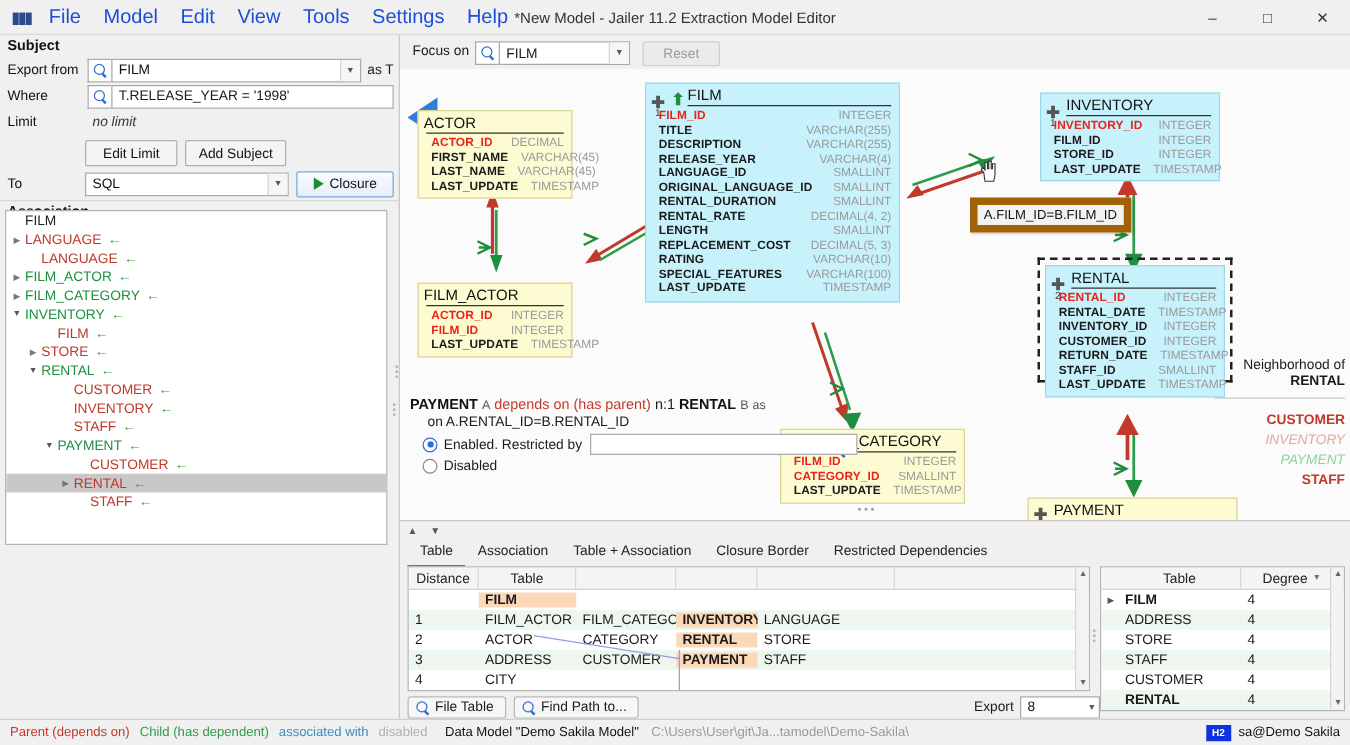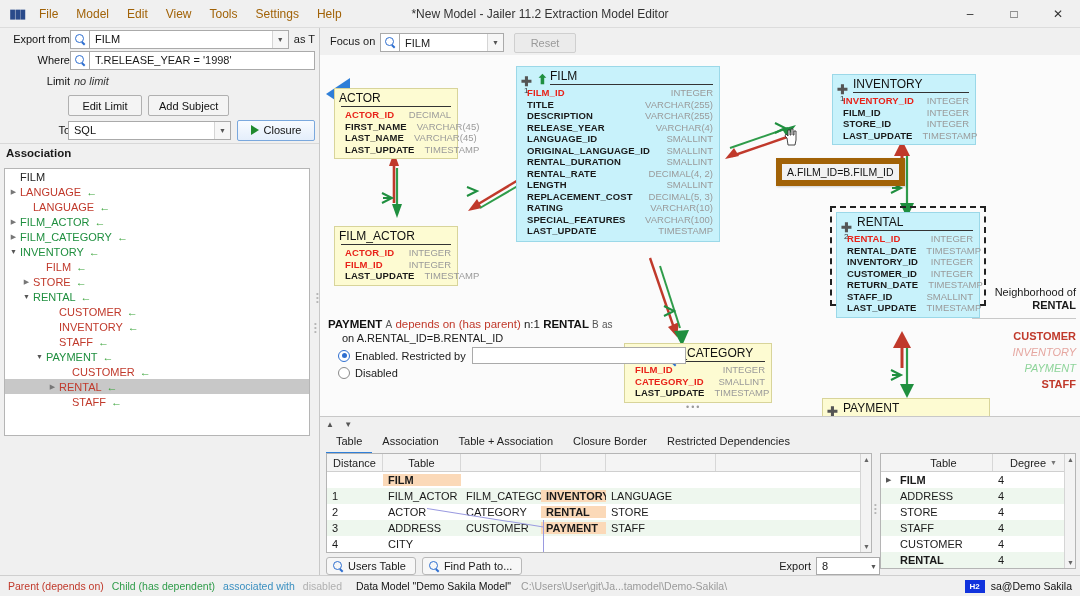--- a/index.html
+++ b/index.html
@@ -12,32 +12,32 @@
     -webkit-font-smoothing:antialiased;
   }
   #app { position:relative; width:1080px; height:596px; background:#f0f0f0; }
 
   
   .titlebar { position:absolute; left:0; top:0; width:1080px; height:28px;
     background:#f0f0f0; border-bottom:1px solid #dcdcdc; }
   .tb-logo { position:absolute; left:9px; top:6px; width:16px; height:16px;
     font-size:13px; line-height:16px; color:#2a4a8a; letter-spacing:-2px; }
   .menubar { position:absolute; left:30px; top:0; height:28px; display:flex; align-items:center; }
-  .menu-item { padding:3px 9px; font-size:12px; color:#a16207; cursor:default; }
+  .menu-item { padding:3px 9px; font-size:16px; color:#1d4ed8; cursor:default; }
   .title-text { position:absolute; left:0; top:0; width:1080px; height:28px;
     line-height:28px; text-align:center; font-size:12px; color:#333; pointer-events:none; }
   .wctrls { position:absolute; right:0; top:0; height:28px; display:flex; }
   .wbtn { width:44px; height:28px; display:flex; align-items:center; justify-content:center;
     font-size:12px; color:#333; }
 
   
   .leftpanel { position:absolute; left:0; top:28px; width:320px; height:547px;
     background:#f0f0f0; border-right:1px solid #c8c8c8; }
   .sec-title { font-weight:bold; font-size:11.5px; padding:3px 6px 2px 6px; color:#111; }
-  .frow { display:flex; align-items:center; height:20px; margin:1px 4px;text-align:right; }
+  .frow { display:flex; align-items:center; height:20px; margin:1px 4px; }
   .flabel { width:66px; font-size:11px; color:#111; padding-left:2px; }
   .magnifier { width:19px; height:19px; border:1px solid #aaa; border-right:none;
     background:#fff; display:flex; align-items:center; justify-content:center; }
   .mg-ico { width:11px; height:11px; position:relative; display:block; }
   .mg-ico::before { content:""; position:absolute; left:0; top:0; width:7px; height:7px;
     border:1.6px solid #2f6fd0; border-radius:50%; }
   .mg-ico::after { content:""; position:absolute; left:7px; top:7px; width:4px; height:1.6px;
     background:#2f6fd0; transform:rotate(45deg); transform-origin:left center; }
   .combo { flex:1; height:19px; background:#fff; border:1px solid #aaa;
     display:flex; align-items:center; position:relative; }
@@ -210,20 +210,21 @@
     </div>
     <div class="title-text">*New Model - Jailer 11.2 Extraction Model Editor</div>
     <div class="wctrls">
       <div class="wbtn">–</div>
       <div class="wbtn">□</div>
       <div class="wbtn close">✕</div>
     </div>
   </div>
 
   <div class="leftpanel">
+    <div class="sec-title">Subject</div>
 
     <div class="frow">
       <div class="flabel">Export from</div>
       <div class="magnifier">
           <span class="mg-ico"></span>
         </div>
       <div class="combo">
         <span class="val">FILM</span>
         <span class="arrow">▼</span>
       </div>
@@ -753,21 +754,21 @@
       <div class="gscroll">
         <div class="up">▲</div>
         <div class="dn">▼</div>
       </div>
     </div>
     <div class="vdots" style="left:554px; top:86px;">•<br>•<br>•</div>
 
     <div class="findrow">
       <div class="findbtn">
         <span class="mg-ico"></span>
-        <span>Users Table</span>
+        <span>File Table</span>
       </div>
       <div class="findbtn">
         <span class="mg-ico"></span>
         <span>Find Path to...</span>
       </div>
     </div>
     <div class="colsrow">
       <span>Export</span>
       <span class="cols-combo">
         <span class="val">8</span>

